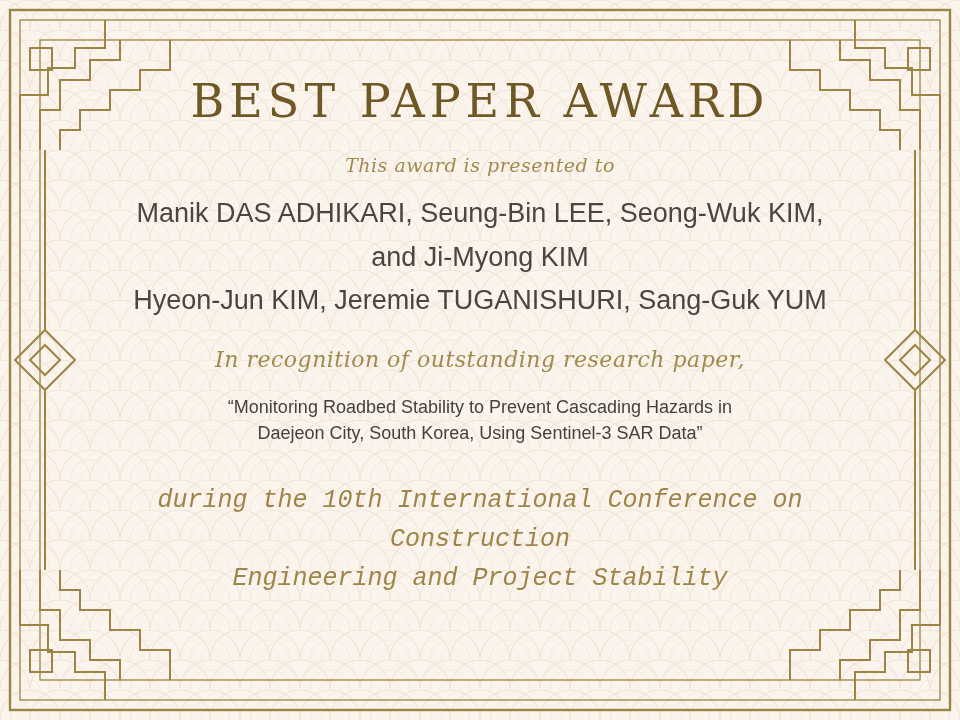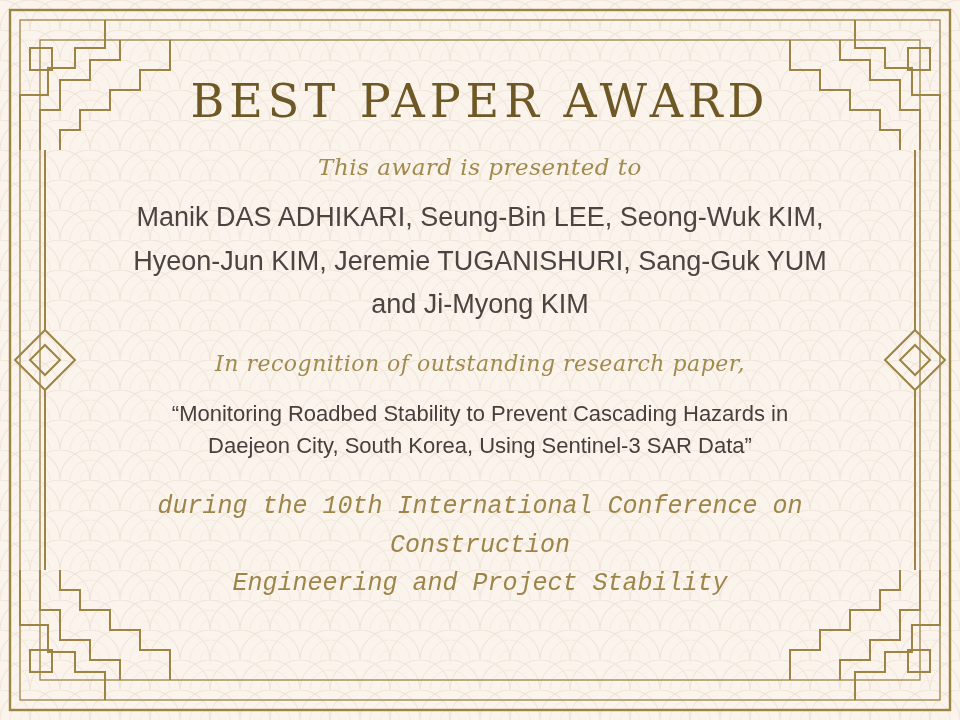--- a/index.html
+++ b/index.html
@@ -60,21 +60,21 @@
   .script {
     font-family: "DejaVu Serif", serif;
     font-style: italic;
     color: #a08a4e;
     font-size: 23px;
     letter-spacing: 0.5px;
   }
 
   .presented-to {
     margin: 0 0 16px 0;
-    font-size: 23px;
+    font-size: 19px;
   }
 
   .recipients {
     font-family: Liberation Sans, sans-serif;
     color: #4b4440;
     font-size: 27px;
     line-height: 1.62;
     margin: 0 0 10px 0;
   }
   .recipients .line {
@@ -82,23 +82,23 @@
   }
 
   .recognition {
     margin: 24px 0 22px 0;
     font-size: 22px;
   }
 
   .paper-title {
     font-family: "Liberation Sans", sans-serif;
     color: #463f3b;
-    font-size: 22px;
+    font-size: 18px;
     line-height: 1.45;
-    margin: 0 0 26px 0;
+    margin: 0 0 36px 0;
   }
   .paper-title .line { display: block; }
 
   .conference {
     font-family: Liberation Mono, monospace;
     font-style: italic;
     color: #9d8549;
     font-size: 25px;
     line-height: 1.55;
     margin: 20px 0 0 0;
@@ -175,22 +175,22 @@
   </svg>
 
   <div id="content">
 
     <h1 class="title">BEST PAPER AWARD</h1>
 
     <p class="script presented-to">This award is presented to</p>
 
     <div class="recipients">
       <span class="line">Manik DAS ADHIKARI, Seung-Bin LEE, Seong-Wuk KIM,</span>
+      <span class="line">and Ji-Myong KIM</span>
       <span class="line">Hyeon-Jun KIM, Jeremie TUGANISHURI, Sang-Guk YUM</span>
-      <span class="line">and Ji-Myong KIM</span>
     </div>
 
     <p class="script recognition">In recognition of outstanding research paper,</p>
 
     <div class="paper-title">
       <span class="line">“Monitoring Roadbed Stability to Prevent Cascading Hazards in</span>
       <span class="line">Daejeon City, South Korea, Using Sentinel-3 SAR Data”</span>
     </div>
 
     <div class="conference">

